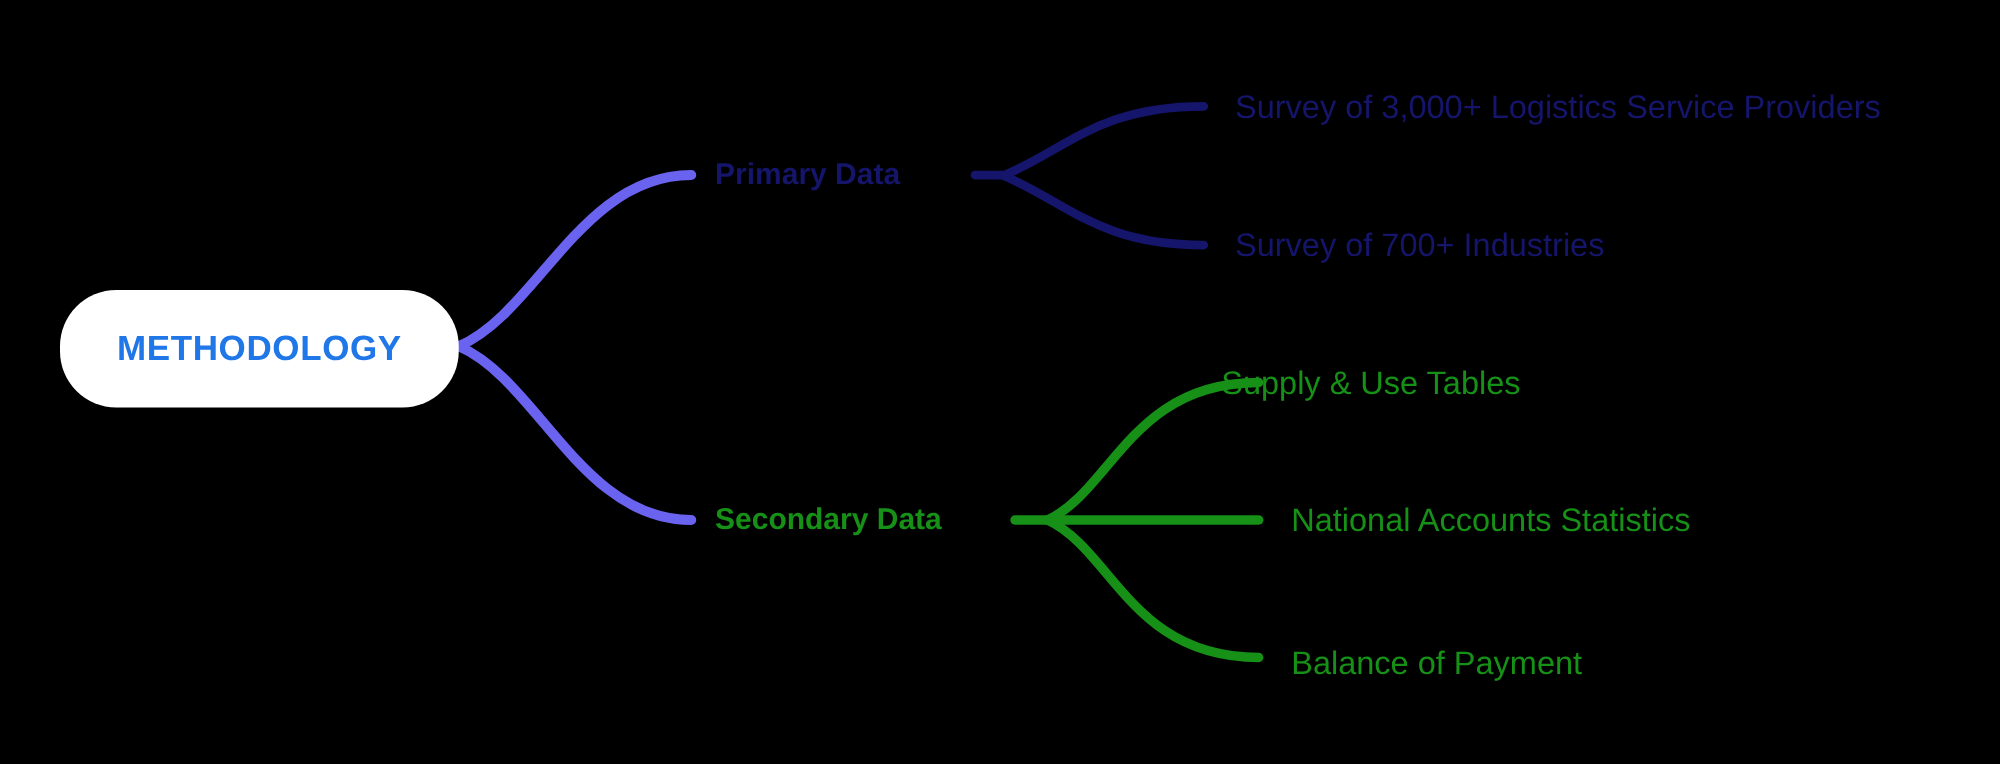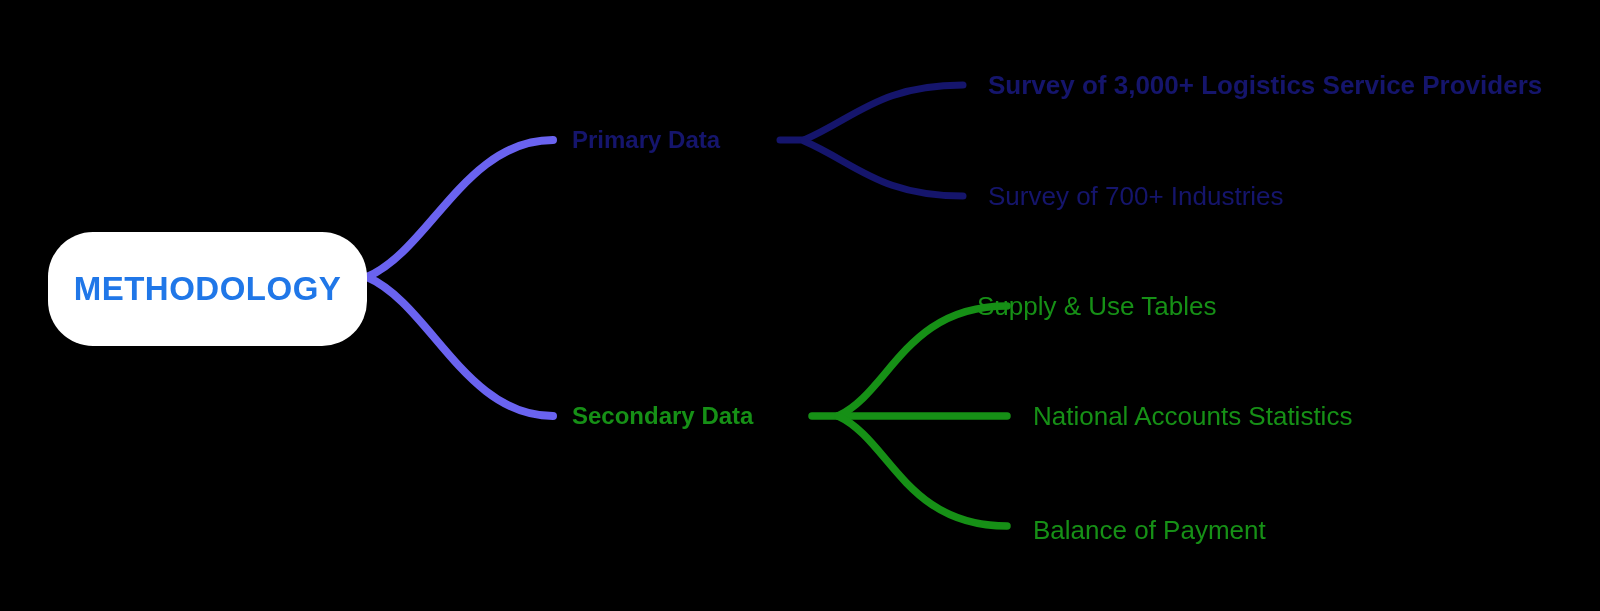--- a/index.html
+++ b/index.html
@@ -12,41 +12,41 @@
     font-family: "Liberation Sans", sans-serif;
   }
   .edges {
     position: absolute;
     left: 0; top: 0;
     width: 1600px; height: 611px;
   }
   .node-root {
     position: absolute;
     left: 48px; top: 232px;
-    width: 319px; height: 114px;
+    width: 319px; height: 94px;
     border-radius: 45px;
     display: flex;
     align-items: center;
     justify-content: center;
-    font-size: 33px;
+    font-size: 28px;
     font-weight: 700;
     letter-spacing: 0.5px;
   }
   .lbl {
     position: absolute;
     transform: translateY(-50%);
     white-space: nowrap;
     line-height: 1;
   }
   .lbl-parent { font-size: 24px; font-weight: 700; }
   .lbl-child  { font-size: 26px; font-weight: 500; }
 
   .pos-primary      { left: 572px;  top: 140px; }
   .pos-secondary    { left: 572px;  top: 416px; }
-  .pos-survey-3000  { left: 988px;  top: 85px; font-weight: bold;  }
+  .pos-survey-3000  { left: 988px;  top: 85px;  }
   .pos-survey-500   { left: 988px;  top: 196px; }
   .pos-supply       { left: 977px; top: 306px; }
   .pos-national     { left: 1033px; top: 416px; }
   .pos-balance      { left: 1033px; top: 530px; }
 </style>
 </head>
 <body>
 
 <div class="stage" style="background: rgb(0, 0, 0);">
 

